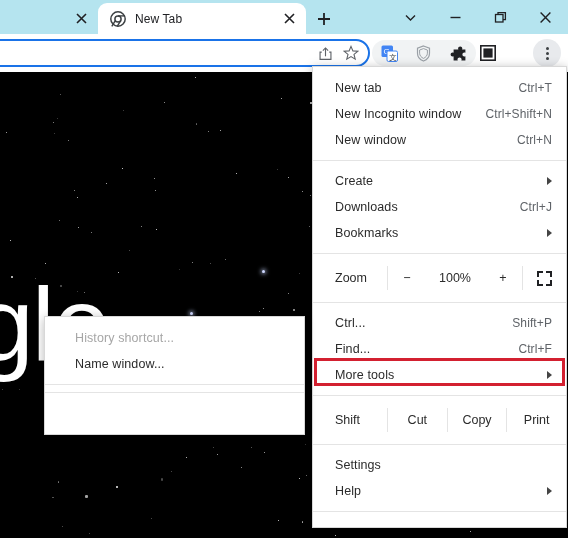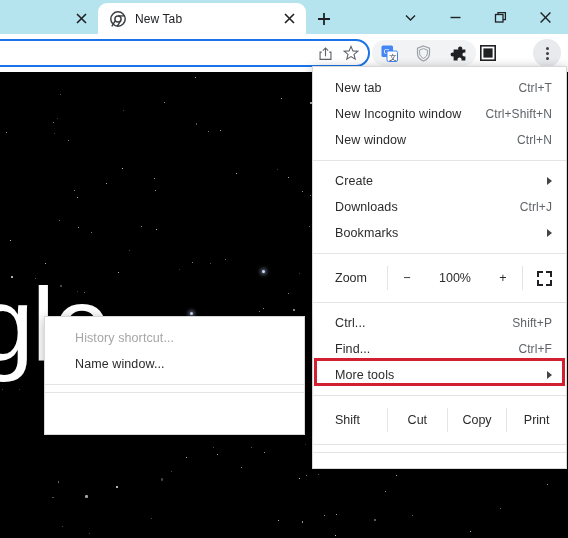--- a/index.html
+++ b/index.html
@@ -591,20 +591,29 @@
       <div class="vdiv"></div>
       <div class="ebtn">Cut</div>
       <div class="vdiv"></div>
       <div class="ebtn">Copy</div>
       <div class="vdiv"></div>
       <div class="ebtn">Print</div>
     </div>
 
     <div class="sep"></div>
 
+    <div>
+      <div class="mi">
+        <span class="mi-label">Settings</span>
+      </div>
+      <div class="mi">
+        <span class="mi-label">Help</span>
+        <span class="mi-arrow"></span>
+      </div>
+    </div>
 
     <div class="sep"></div>
 
   </div>
 
   <div class="menu" id="sub-menu">
 
     <div>
       <div class="mi disabled">
         <span class="mi-label">History shortcut...</span>

